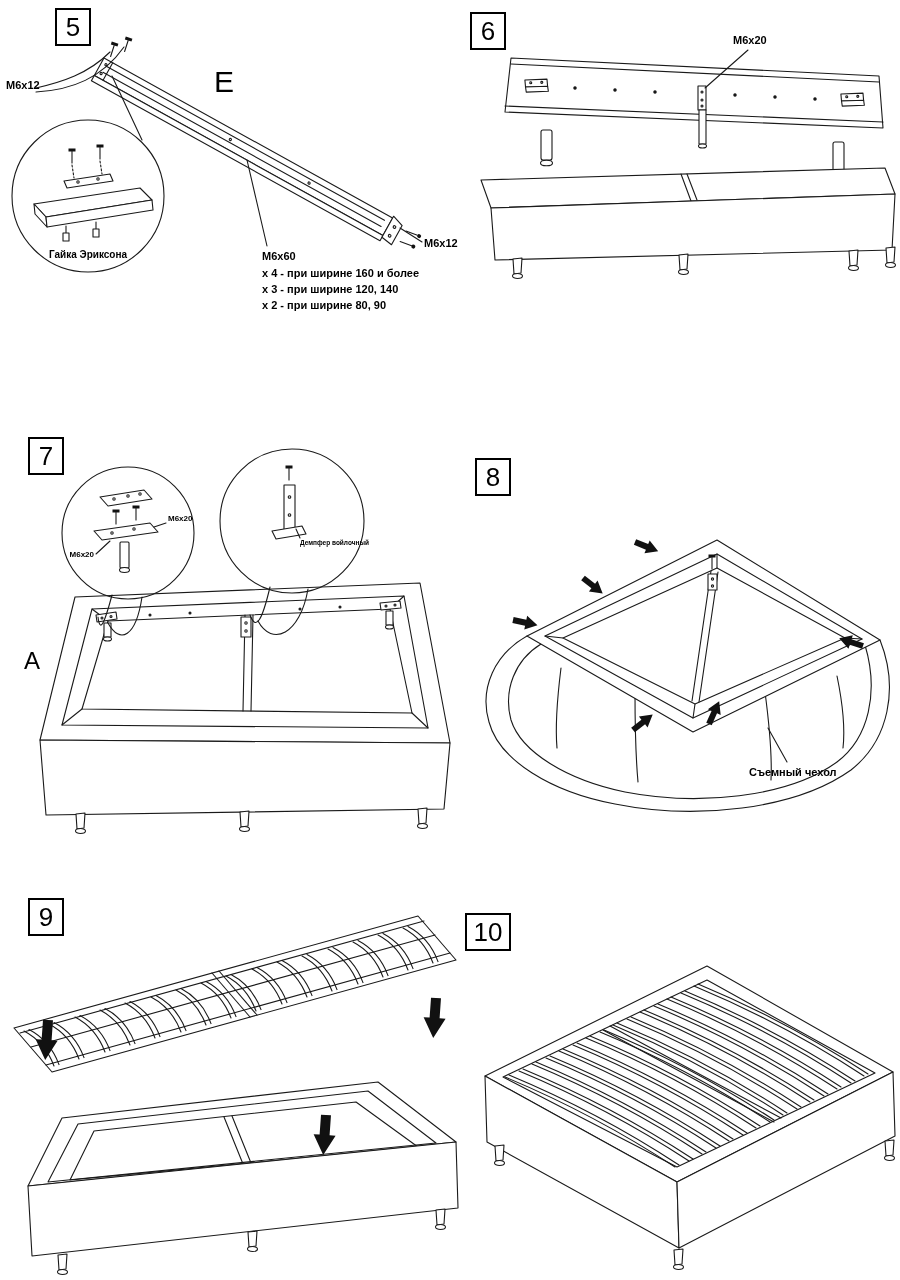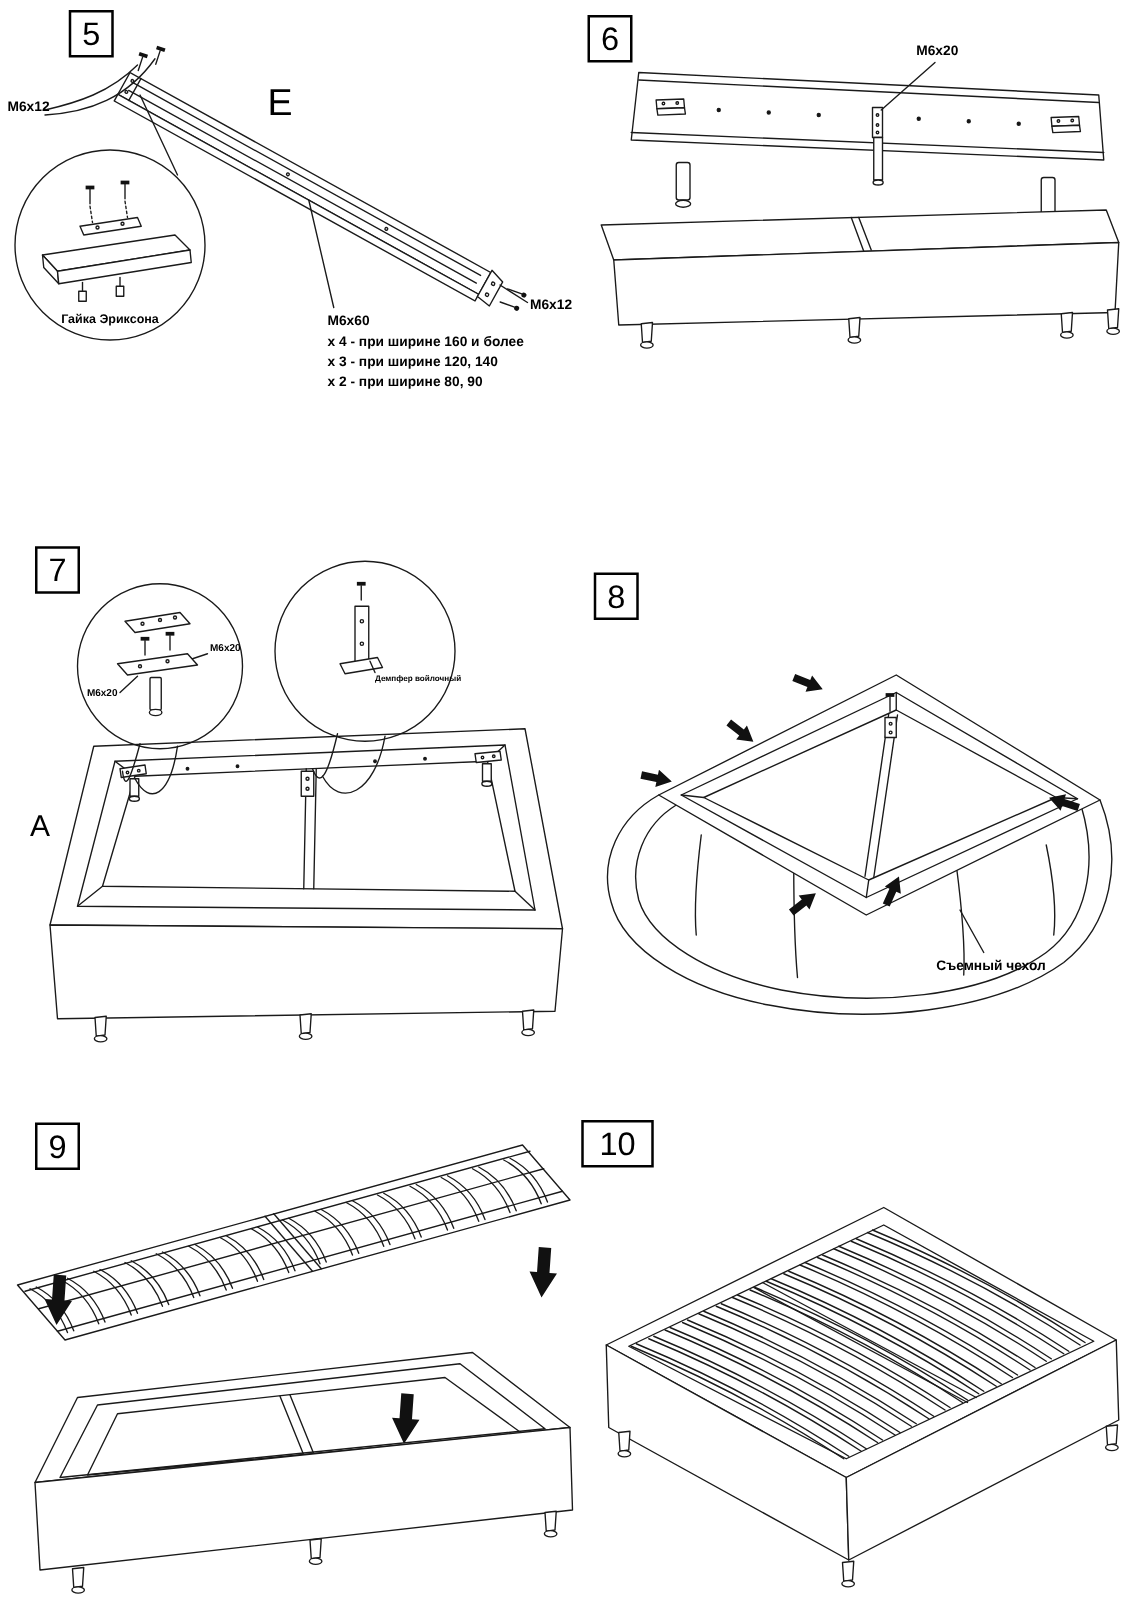--- a/index.html
+++ b/index.html
@@ -2,21 +2,21 @@
 <html><head>
 <meta charset="utf-8">
 <style>
   * { margin:0; padding:0; box-sizing:border-box; }
   html,body { background:#fff; }
   body { width:900px; height:1280px; font-family:"Liberation Sans", sans-serif; }
   .sheet { position:relative; width:900px; height:1280px; background:#fff; overflow:hidden; }
   .panel { position:absolute; }
   .stepnum { position:absolute; width:36px; height:38px; border:2px solid #000; background:#fff;
              display:flex; align-items:center; justify-content:center; font-size:26px; color:#000; z-index:3; }
-  .stepnum.wide { width:58px; }
+  .stepnum.wide { width:46px;margin-top:17px; }
   .panel > svg { position:absolute; left:0; top:0; }
   svg text { font-family:"Liberation Sans", sans-serif; fill:#000; stroke:none; }
   .t11 { font-size:11px; font-weight:bold; }
   .t10 { font-size:10px; font-weight:bold; }
   .t8  { font-size:8px;  font-weight:bold; }
   .t7  { font-size:6.5px; font-weight:bold; }
   .big { font-size:30px; font-weight:normal; }
   .mid { font-size:24px; font-weight:normal; }
 </style>
 </head>

